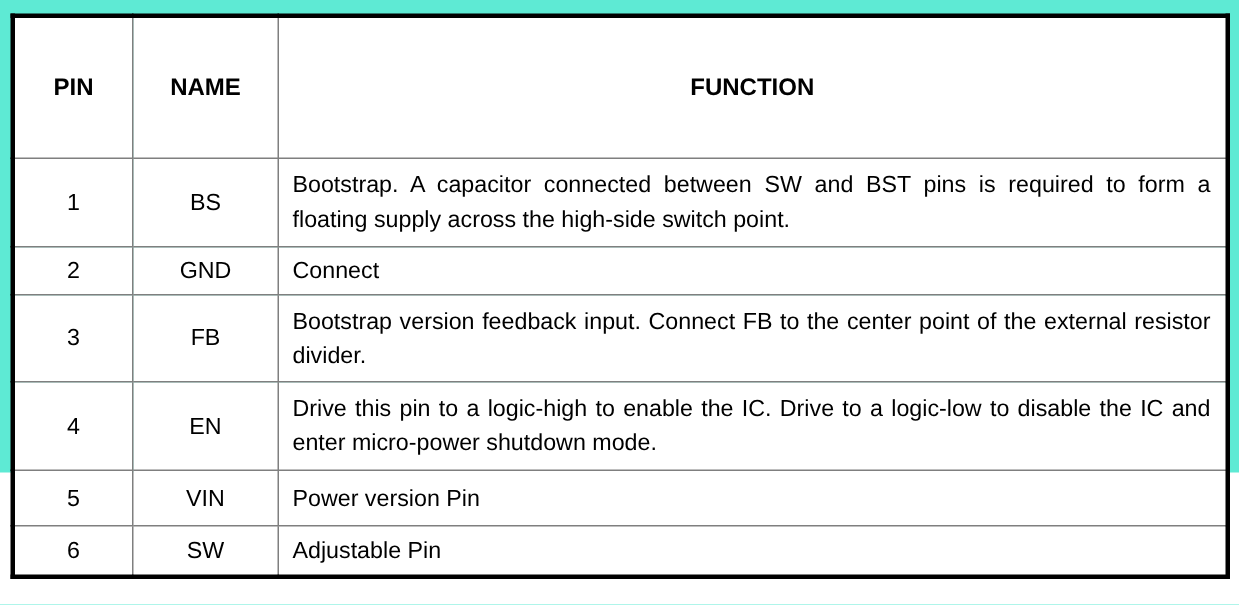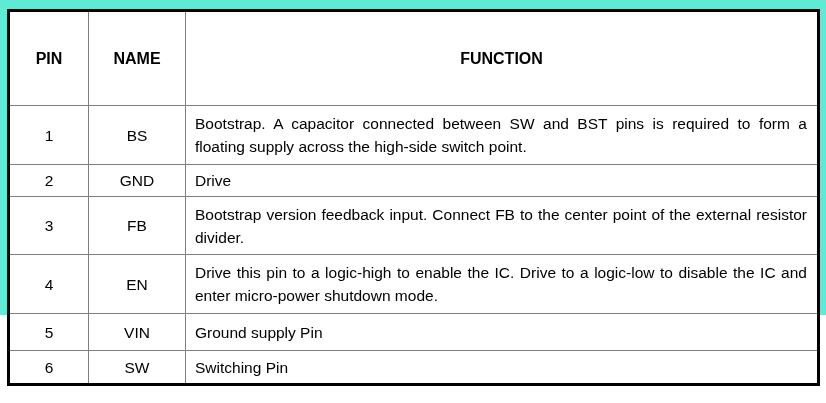--- a/index.html
+++ b/index.html
@@ -76,37 +76,37 @@
     </thead>
     <tbody>
       <tr class="r1">
         <td class="pin">1</td>
         <td class="name">BS</td>
         <td class="func">Bootstrap. A capacitor connected between SW and BST pins is required to form a floating supply across the high-side switch point.</td>
       </tr>
       <tr class="r2">
         <td class="pin">2</td>
         <td class="name">GND</td>
-        <td class="func">Drive</td>
+        <td class="func">Connect</td>
       </tr>
       <tr class="r3">
         <td class="pin">3</td>
         <td class="name">FB</td>
         <td class="func">Bootstrap version feedback input. Connect FB to the center point of the external resistor divider.</td>
       </tr>
       <tr class="r4">
         <td class="pin">4</td>
         <td class="name">EN</td>
         <td class="func">Drive this pin to a logic-high to enable the IC. Drive to a logic-low to disable the IC and enter micro-power shutdown mode.</td>
       </tr>
       <tr class="r5">
         <td class="pin">5</td>
         <td class="name">VIN</td>
-        <td class="func">Ground supply Pin</td>
+        <td class="func">Power version Pin</td>
       </tr>
       <tr class="r6">
         <td class="pin">6</td>
         <td class="name">SW</td>
-        <td class="func">Switching Pin</td>
+        <td class="func">Adjustable Pin</td>
       </tr>
     </tbody>
   </table>
 </div>
 
 </body></html>

